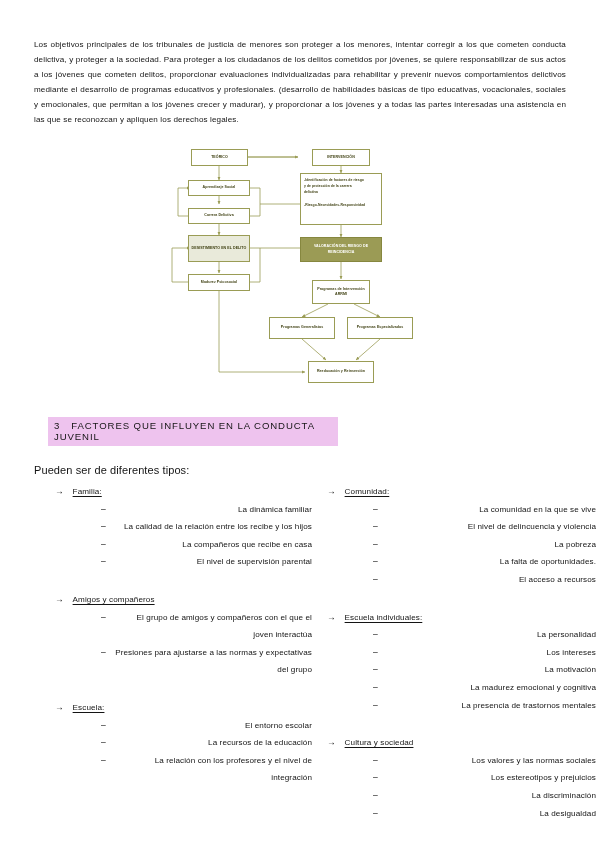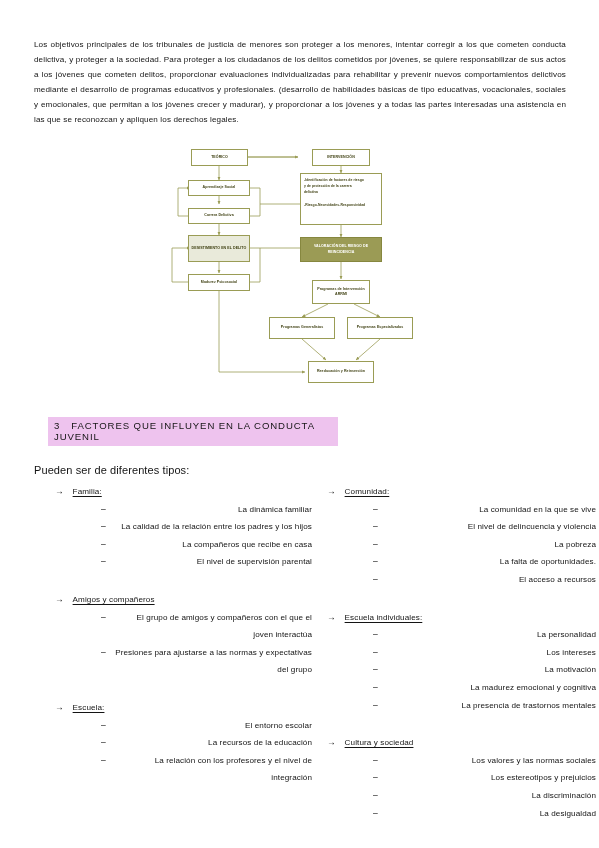--- a/index.html
+++ b/index.html
@@ -235,21 +235,21 @@
       <div class="grp-head">
         <span class="arrow">→</span>
         <span class="ghtext">Familia:</span>
       </div>
       <div class="sub">
         <span class="dash">–</span>
         <span class="stext">La dinámica familiar</span>
       </div>
       <div class="sub">
         <span class="dash">–</span>
-        <span class="stext">La calidad de la relación entre los padres y los hijos</span>
+        <span class="stext">La calidad de la relación entre los recibe y los hijos</span>
       </div>
       <div class="sub">
         <span class="dash">–</span>
         <span class="stext">La compañeros que recibe en casa</span>
       </div>
       <div class="sub">
         <span class="dash">–</span>
         <span class="stext">El nivel de supervisión parental</span>
       </div>
     </div>

